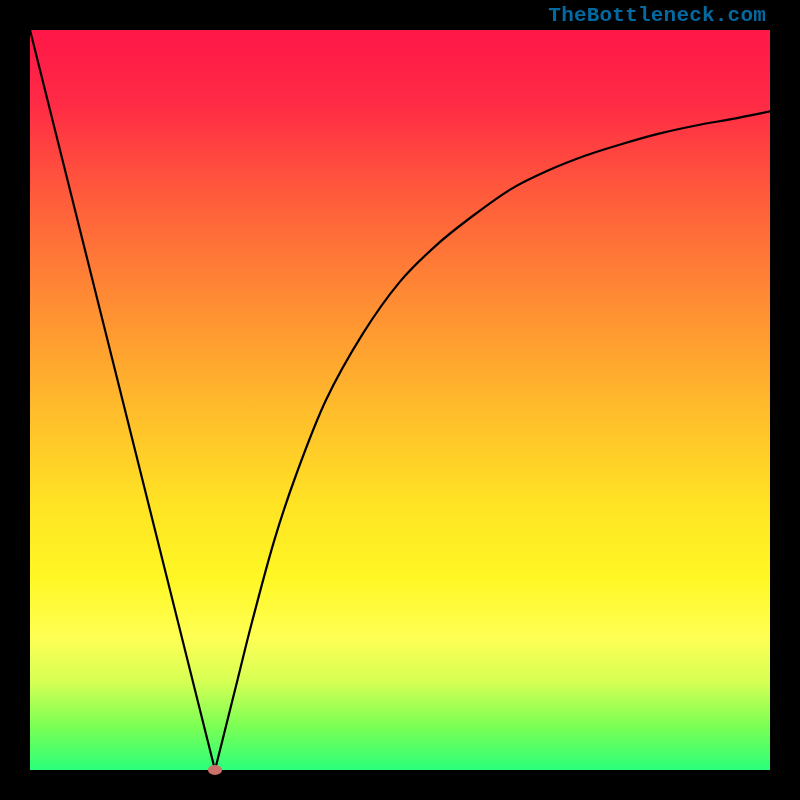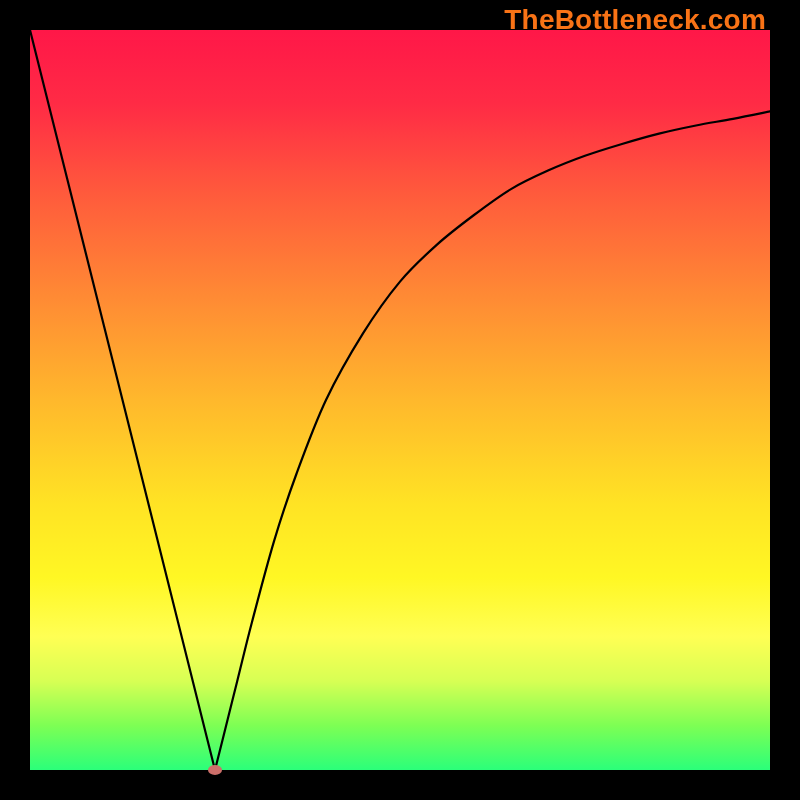--- a/index.html
+++ b/index.html
@@ -26,24 +26,24 @@
       #fff724 74%,
       #ffff54 82%,
       #d7ff54 88%,
       #7dff54 94%,
       #2bff7a 100%);
   }
   .watermark {
     position: absolute;
     top: 4px;
     right: 34px;
-    font-family: Liberation Sans, sans-serif;
-    font-size: 28px;
+    font-family: Liberation Mono, monospace;
+    font-size: 21px;
     font-weight: 600;
-    color: #f97316;
+    color: #0369a1;
     letter-spacing: 0.2px;
   }
   svg.curve {
     position: absolute;
     left: 0; top: 0;
     width: 740px; height: 740px;
   }
   .dot {
     position: absolute;
     width: 14px;

